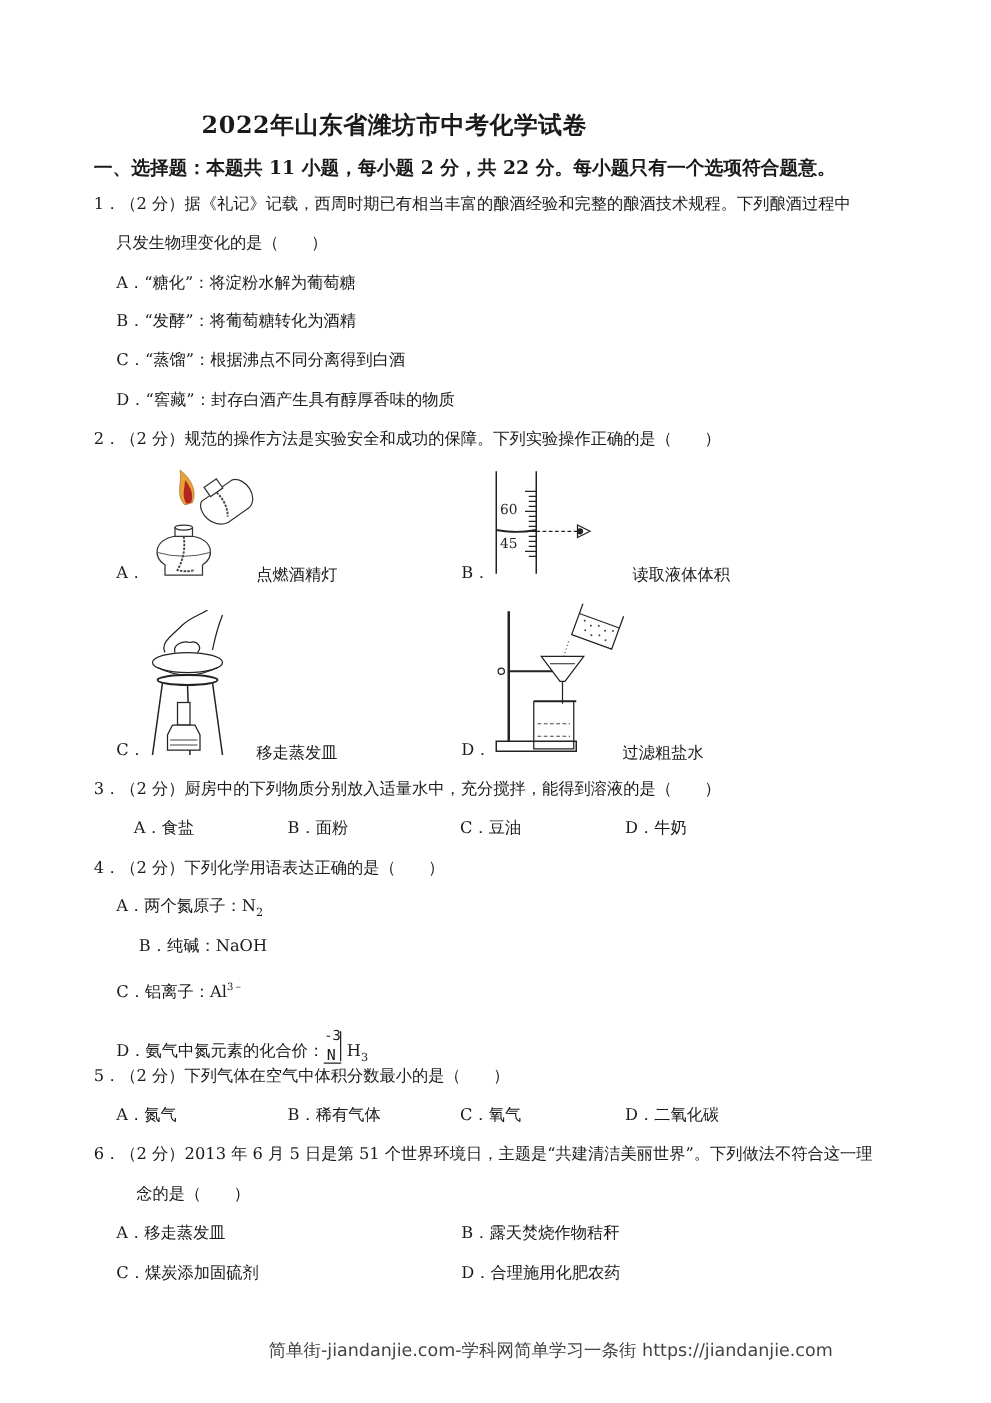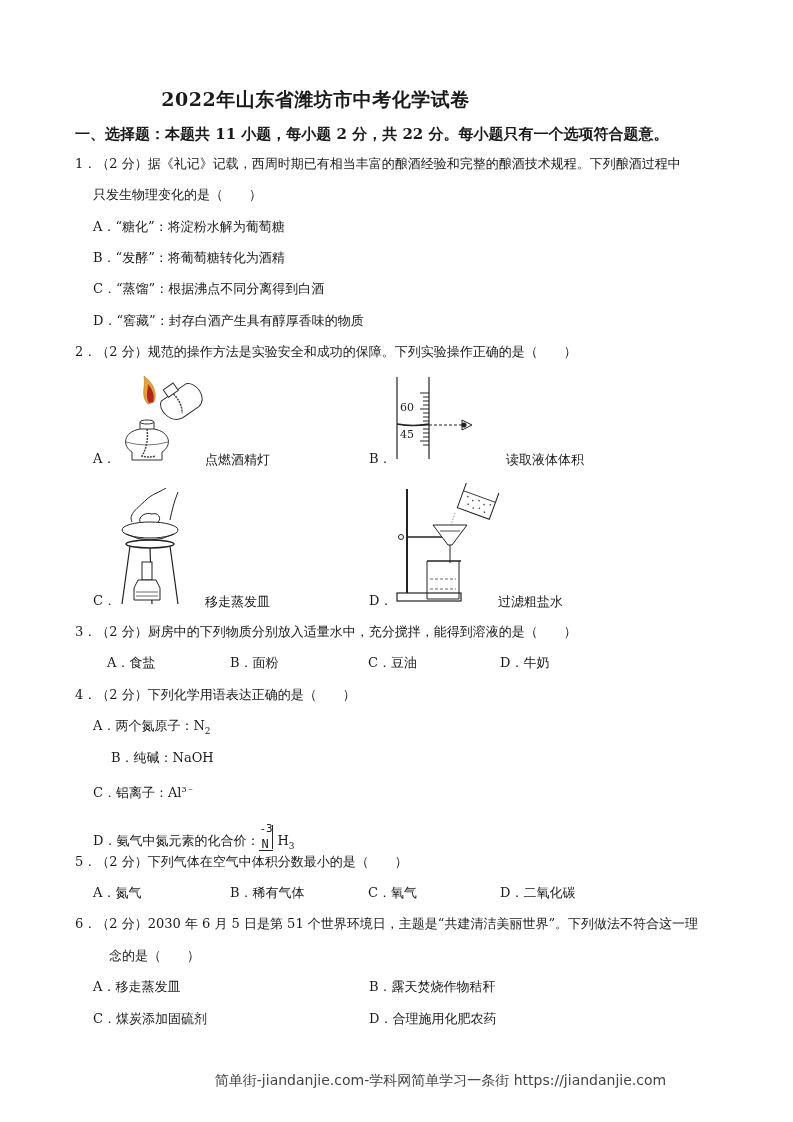--- a/index.html
+++ b/index.html
@@ -197,21 +197,21 @@
     <span>5．</span><span>（2 分）</span><span>下列气体在空气中体积分数最小的是（　　）</span>
   </div>
   <div class="abs opt" style="left:93px; top:885px;"><span>A．</span><span>氮气</span></div>
   <div class="abs opt" style="left:230px; top:885px;"><span>B．</span><span>稀有气体</span></div>
   <div class="abs opt" style="left:368px; top:885px;"><span>C．</span><span>氧气</span></div>
   <div class="abs opt" style="left:500px; top:885px;"><span>D．</span><span>二氧化碳</span></div>
 </div>
 
 <div>
   <div class="abs q" style="left:75px; top:916px;">
-    <span>6．</span><span>（2 分）</span><span>2030 年 6 月 5 日是第 51 个世界环境日，主题是“共建清洁美丽世界”。下列做法不符合这一理</span>
+    <span>6．</span><span>（2 分）</span><span>2013 年 6 月 5 日是第 51 个世界环境日，主题是“共建清洁美丽世界”。下列做法不符合这一理</span>
   </div>
   <div class="abs q" style="left:93px; top:948px;margin-left:16px;">念的是（　　）</div>
   <div class="abs opt" style="left:93px; top:979px;"><span>A．</span><span>移走蒸发皿</span></div>
   <div class="abs opt" style="left:369px; top:979px;"><span>B．</span><span>露天焚烧作物秸秆</span></div>
   <div class="abs opt" style="left:93px; top:1011px;"><span>C．</span><span>煤炭添加固硫剂</span></div>
   <div class="abs opt" style="left:369px; top:1011px;"><span>D．</span><span>合理施用化肥农药</span></div>
 </div>
 
 <div class="abs footer">简单街-jiandanjie.com-学科网简单学习一条街 https://jiandanjie.com</div>
 

